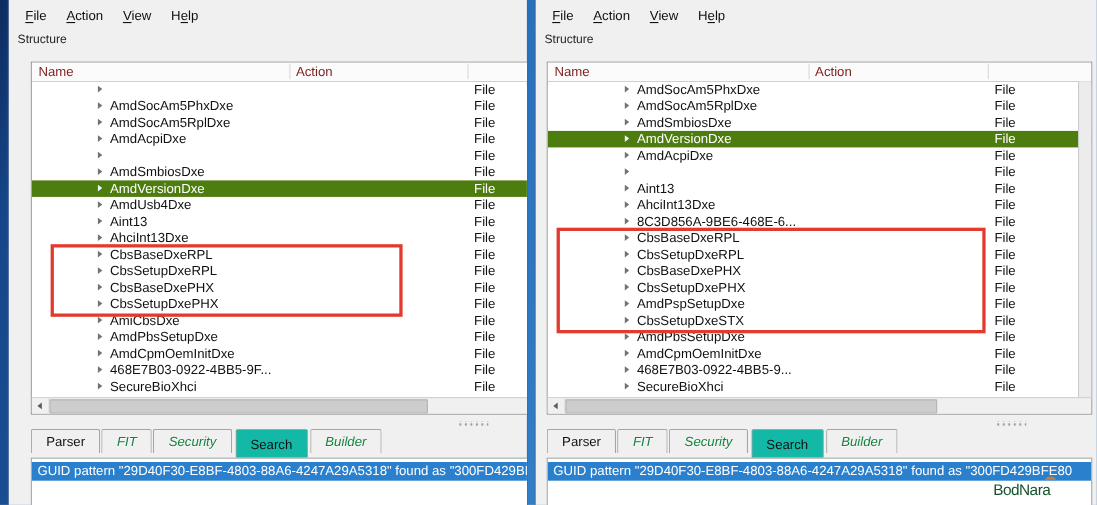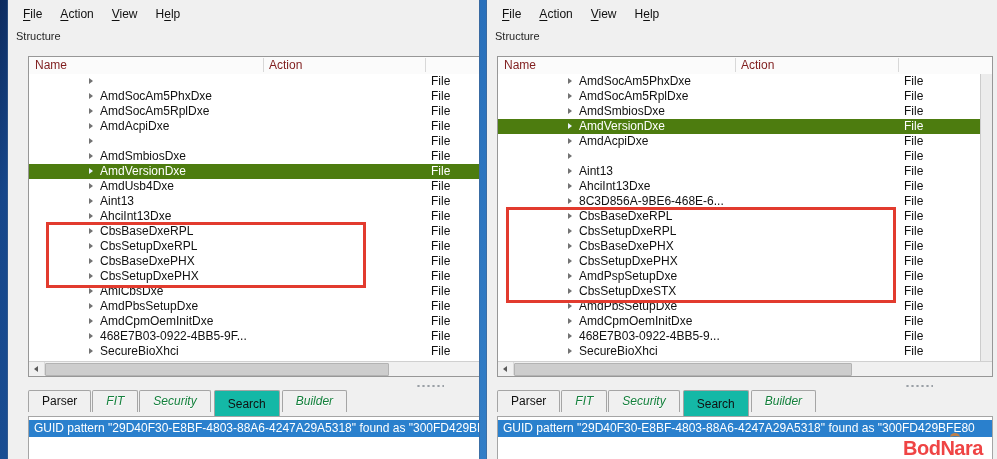--- a/index.html
+++ b/index.html
@@ -66,22 +66,22 @@
        background:#f0f0f0;border:1px solid #a5a5a5;border-bottom:none;border-radius:2px 2px 0 0;margin-right:1px;}
   .tab.disabled{color:#15803d;text-shadow:0 1px 0 #ffffff;font-style:italic;}
   .tab.active{height:26px;padding-top:6px;background:#14b8a6;position:relative;z-index:2;margin:0 2px;}
 
   .result-list{position:absolute;top:416px;left:var(--panel-left);right:-2px;height:50px;
                background:#fff;border:1px solid #a5a5a5;box-sizing:border-box;padding-top:3px;overflow:hidden;}
   #win-right .result-list{right:4px;}
   .result-row{height:17px;line-height:17px;background:#2a80cd;color:#fff;font-size:12px;
               padding-left:5px;white-space:nowrap;overflow:hidden;}
 
-  .watermark{position:absolute;left:903px;top:437px;font-size:20px;font-weight:bold;
-             color:#ef4444;letter-spacing:-0.5px;z-index:5;}
+  .watermark{position:absolute;left:903px;top:437px;font-size:14px;font-weight:normal;
+             color:#14532d;letter-spacing:-0.5px;z-index:5;}
   .watermark .arc{position:absolute;left:47px;top:-4px;width:10px;height:6px;
                   border-top:3px solid #bf7f4a;border-radius:50% 50% 0 0;}
 </style>
 </head>
 <body>
 
 <div class="window" id="win-left">
   <div class="menubar">
 
   <div class="menu-item"><u>F</u>ile</div>

